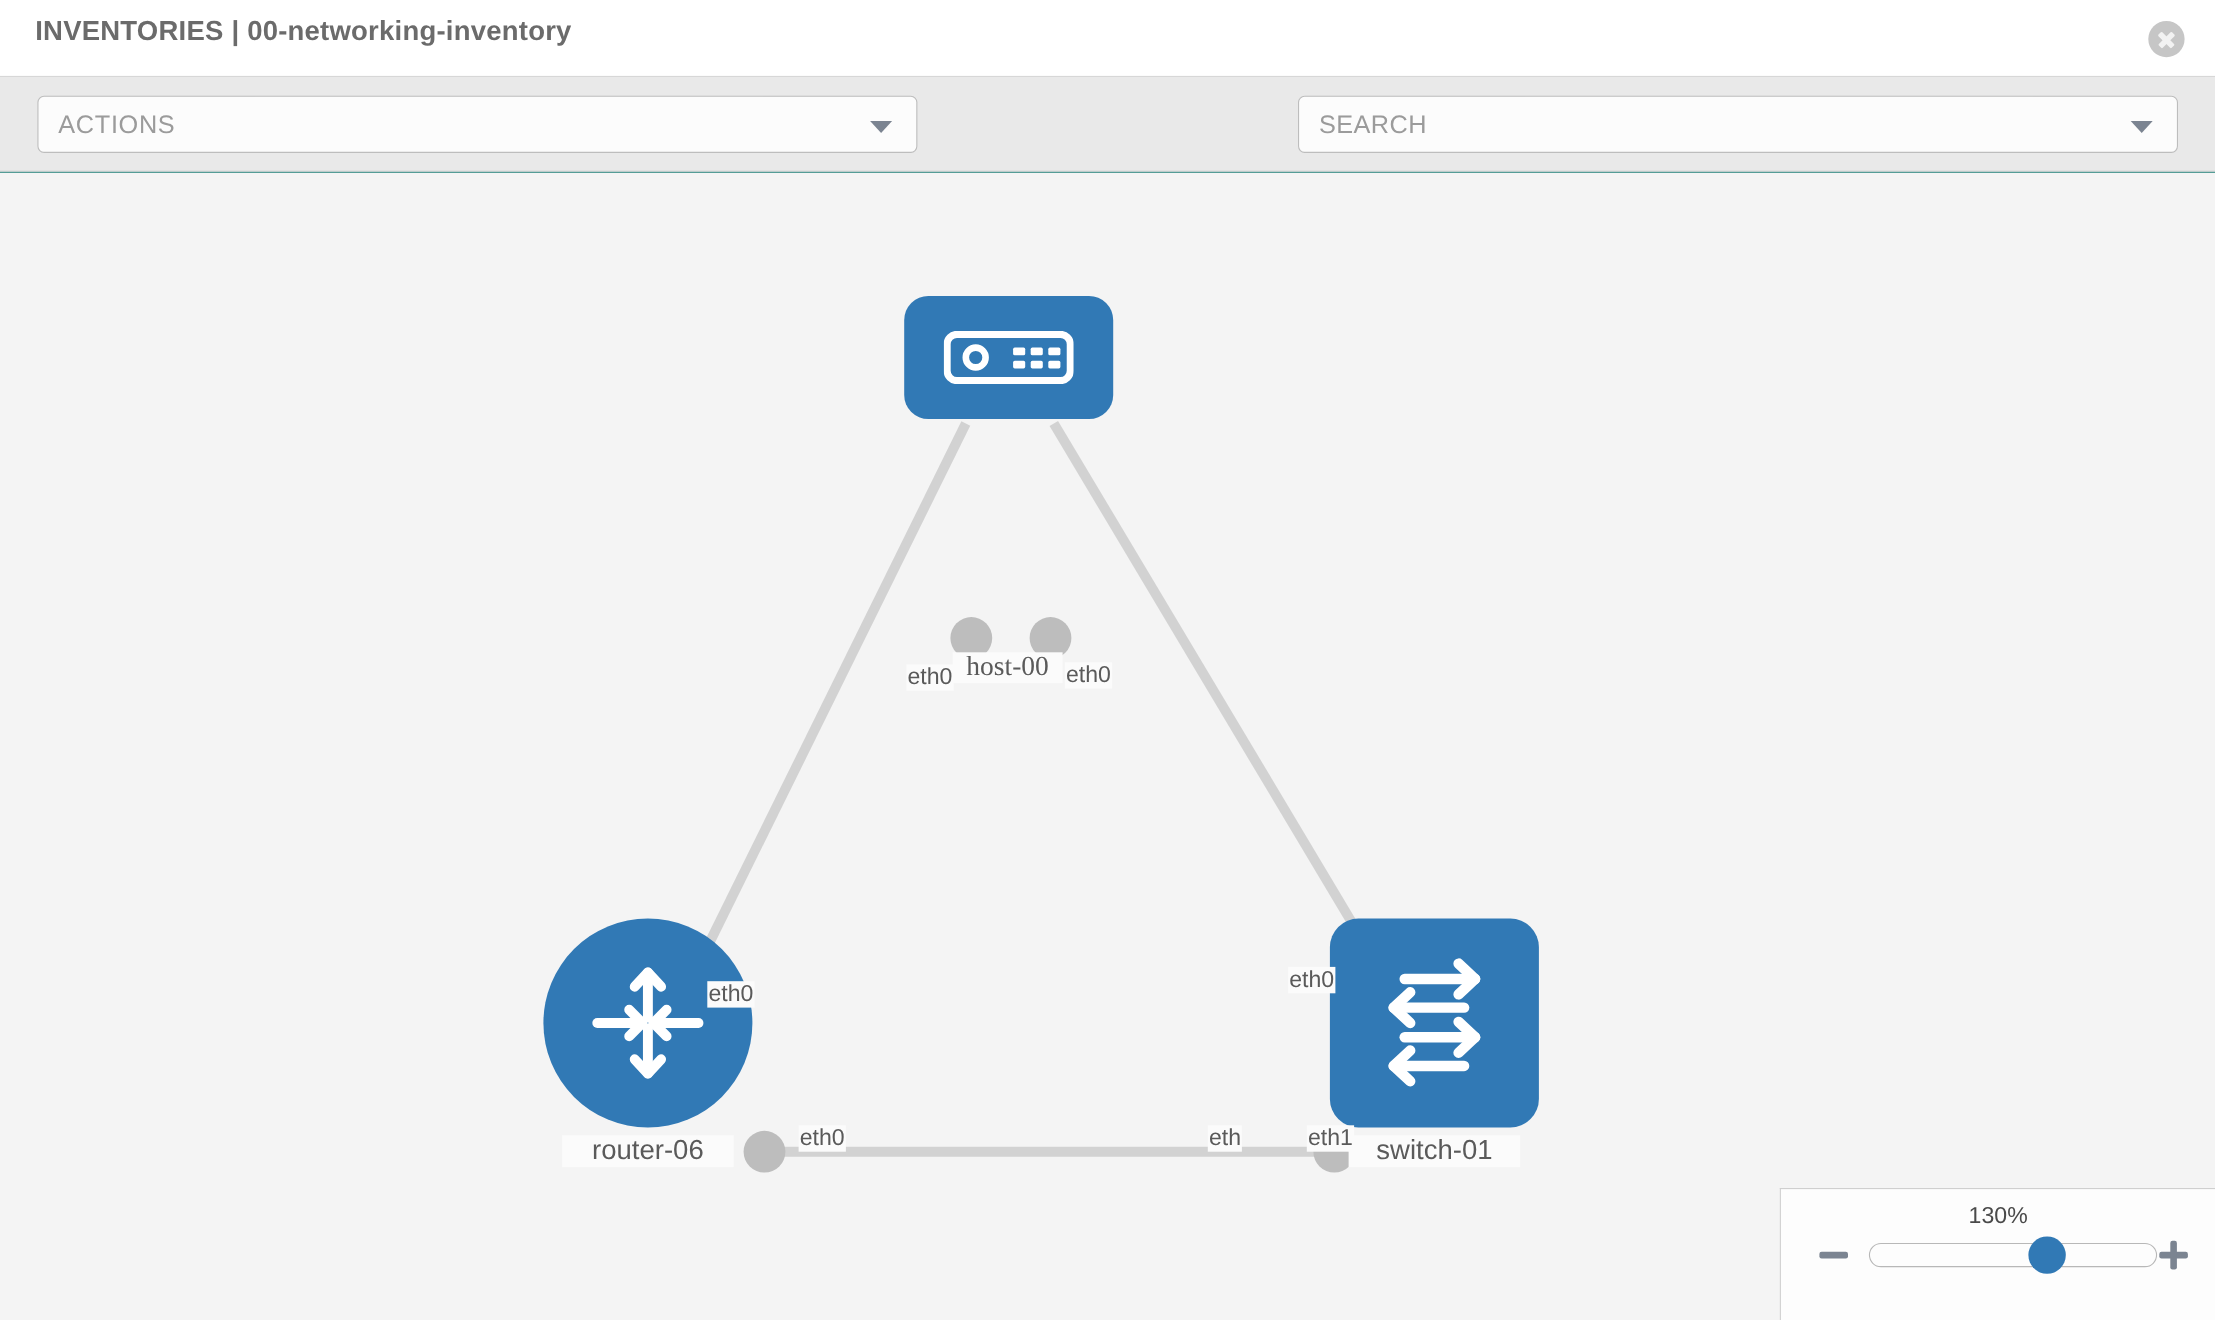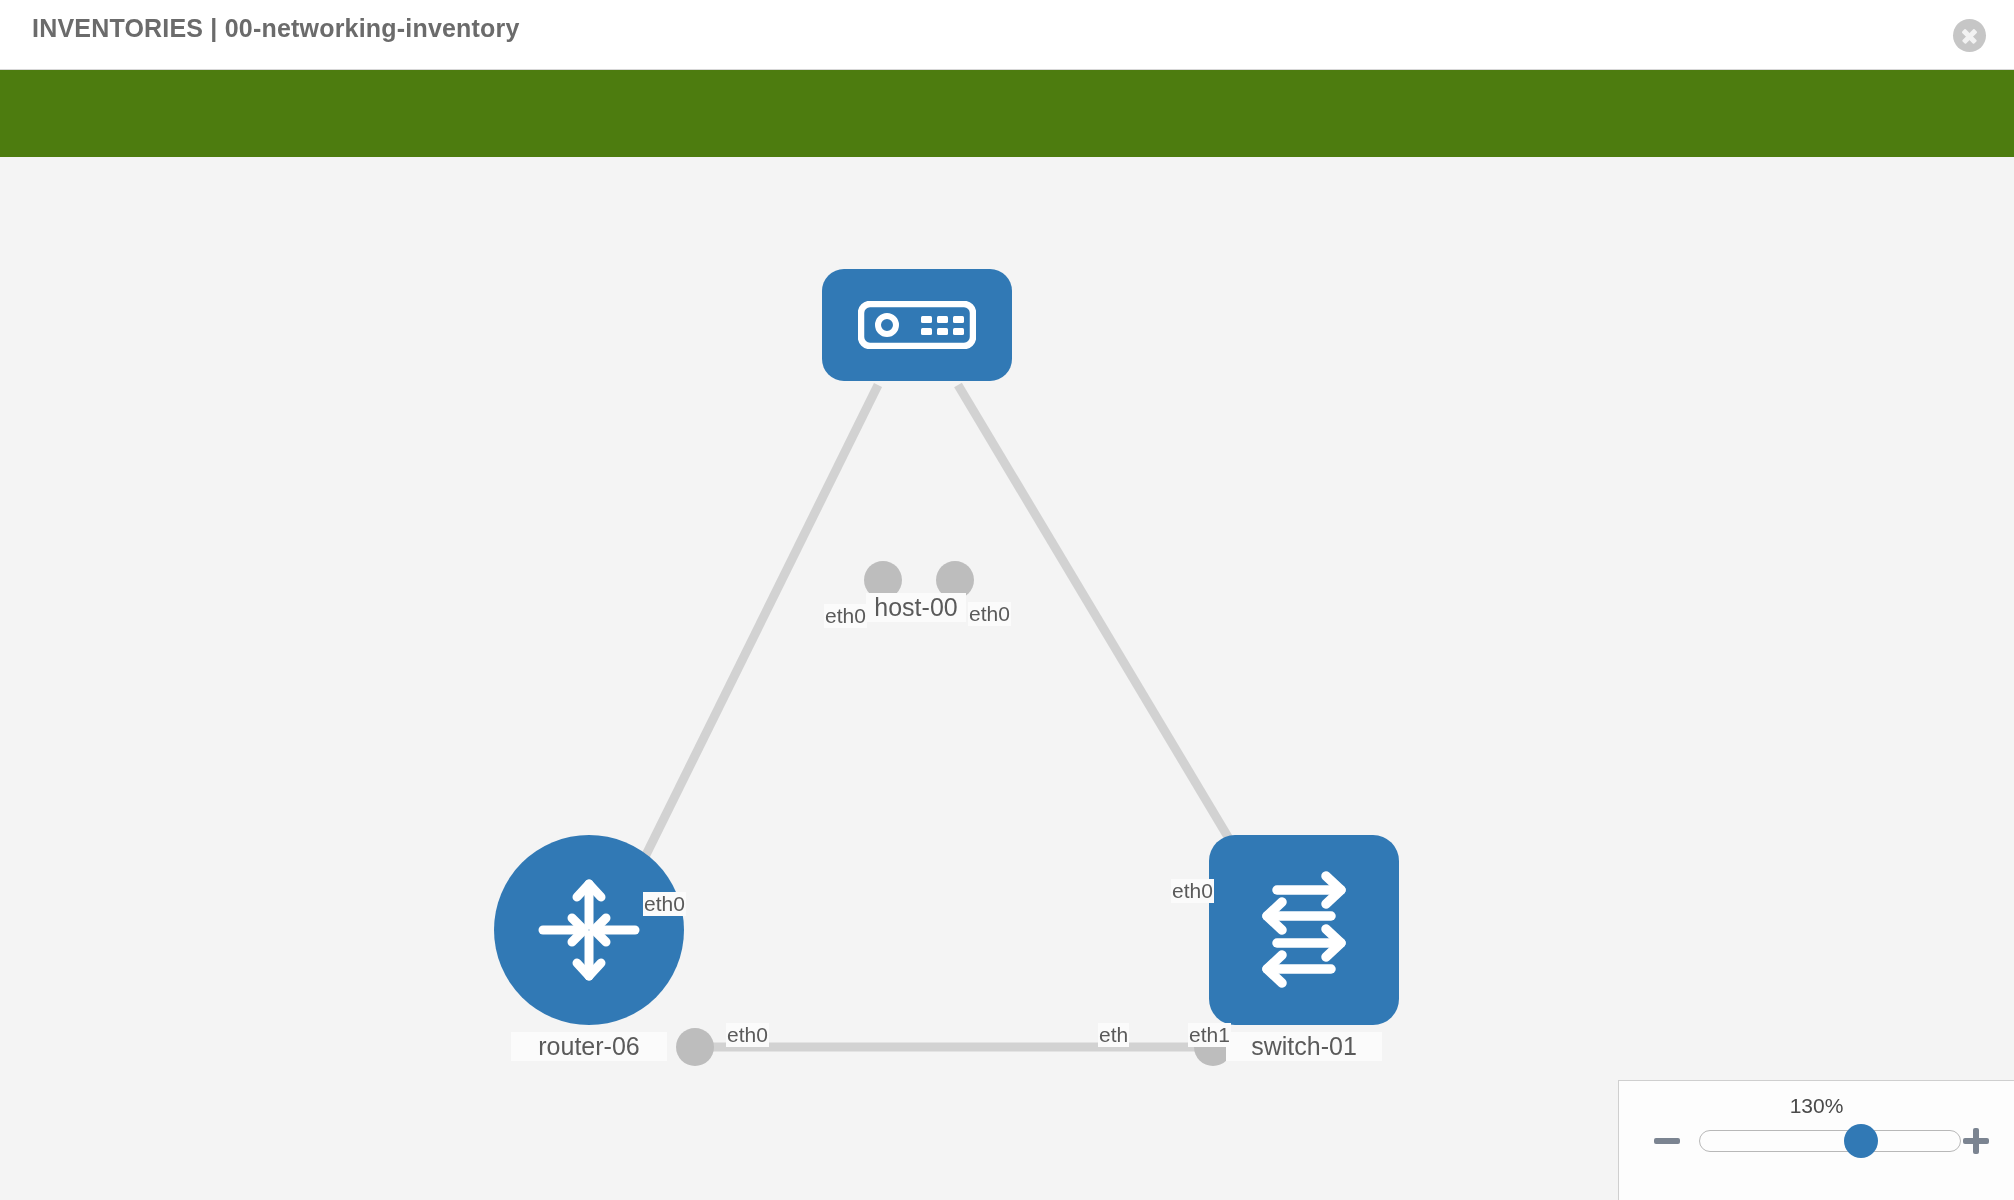--- a/index.html
+++ b/index.html
@@ -9,21 +9,21 @@
     width: 2014px; height: 1200px;
     background: #ffffff;
     font-family: "Liberation Sans", sans-serif;
     overflow: hidden;
   }
 
   #app {
     position: relative;
     width: 2014px;
     height: 1200px;
-    background: #4d7c0f;
+    background: #0f766e;
   }
 
   
   .header {
     position: absolute;
     top: 0; left: 0;
     width: 2014px;
     height: 70px;
     background: #ffffff;
     border-bottom: 1px solid #d7d7d7;
@@ -239,20 +239,47 @@
 </head>
 <body>
 
 <div id="app">
 
   <div class="header">
     <div class="header-title">INVENTORIES | 00-networking-inventory</div>
     <div class="close-btn"></div>
   </div>
 
+  <div class="toolbar">
+
+    <div class="actions-select">
+      <span class="actions-label">ACTIONS</span>
+      <span class="caret"></span>
+    </div>
+
+    <div class="tool-icon wrench">
+      <svg width="46" height="46" viewBox="0 0 46 46">
+        <path d="M32.5 6.5a10.5 10.5 0 0 0-10.1 13.3L9.6 32.6a3.6 3.6 0 0 0 0 5.1l1.1 1.1a3.6 3.6 0 0 0 5.1 0l12.8-12.8A10.5 10.5 0 1 0 32.5 6.5zm0 4.2a6.3 6.3 0 1 1 0 12.6 6.3 6.3 0 0 1 0-12.6z" fill="#7b8491"></path>
+      </svg>
+    </div>
+
+    <div class="tool-icon key">
+      <svg width="46" height="46" viewBox="0 0 46 46">
+        <circle cx="17" cy="16" r="8.2" fill="none" stroke="#7b8491" stroke-width="4.2"></circle>
+        <circle cx="17" cy="16" r="2.2" fill="#7b8491"></circle>
+        <path d="M22.2 21.2 L35 34" stroke="#7b8491" stroke-width="4.2" stroke-linecap="round"></path>
+        <path d="M30.5 29.5 L34.5 25.5" stroke="#7b8491" stroke-width="4.2" stroke-linecap="round"></path>
+      </svg>
+    </div>
+
+    <div class="search-box">
+      <span class="search-placeholder">SEARCH</span>
+      <span class="caret"></span>
+    </div>
+  </div>
 
   <div class="canvas">
 
     <svg class="links">
 
       <line x1="878" y1="228" x2="640" y2="710" stroke="#d2d2d2" stroke-width="9"></line>
 
       <line x1="958" y1="228" x2="1240" y2="700" stroke="#d2d2d2" stroke-width="9"></line>
 
       <line x1="690" y1="890" x2="1200" y2="890" stroke="#d2d2d2" stroke-width="9"></line>
@@ -269,21 +296,21 @@
       <svg style="position:absolute; left:36px; top:32px;" width="118" height="48" viewBox="0 0 118 48">
         <rect x="3" y="3" width="112" height="42" rx="9" ry="9" fill="none" stroke="#ffffff" stroke-width="6.5"></rect>
         <circle cx="29" cy="24" r="9" fill="none" stroke="#ffffff" stroke-width="6"></circle>
         <rect x="63" y="15" width="11" height="7" rx="1.5" fill="#ffffff"></rect>
         <rect x="79" y="15" width="11" height="7" rx="1.5" fill="#ffffff"></rect>
         <rect x="95" y="15" width="11" height="7" rx="1.5" fill="#ffffff"></rect>
         <rect x="63" y="27" width="11" height="7" rx="1.5" fill="#ffffff"></rect>
         <rect x="79" y="27" width="11" height="7" rx="1.5" fill="#ffffff"></rect>
         <rect x="95" y="27" width="11" height="7" rx="1.5" fill="#ffffff"></rect>
       </svg>
-      <div class="node-label" style="left:44px; top:324px; width:100px;">host-00</div>
+      <div class="node-label" style="left:44px; top:324px; width:100px;font-family:Liberation Serif, serif;">host-00</div>
     </div>
 
     <div class="node" style="left:494px; top:678px; width:190px; height:190px;">
       <div class="node-shape round" style="left:0; top:0; width:190px; height:190px;"></div>
       <svg style="position:absolute; left:40px; top:40px;" width="110" height="110" viewBox="0 0 110 110">
         <g stroke="#ffffff" stroke-width="9" stroke-linecap="round" stroke-linejoin="round" fill="none">
 
           <line x1="55" y1="50" x2="55" y2="9"></line>
           <polyline points="43,22 55,9 67,22"></polyline>
 

